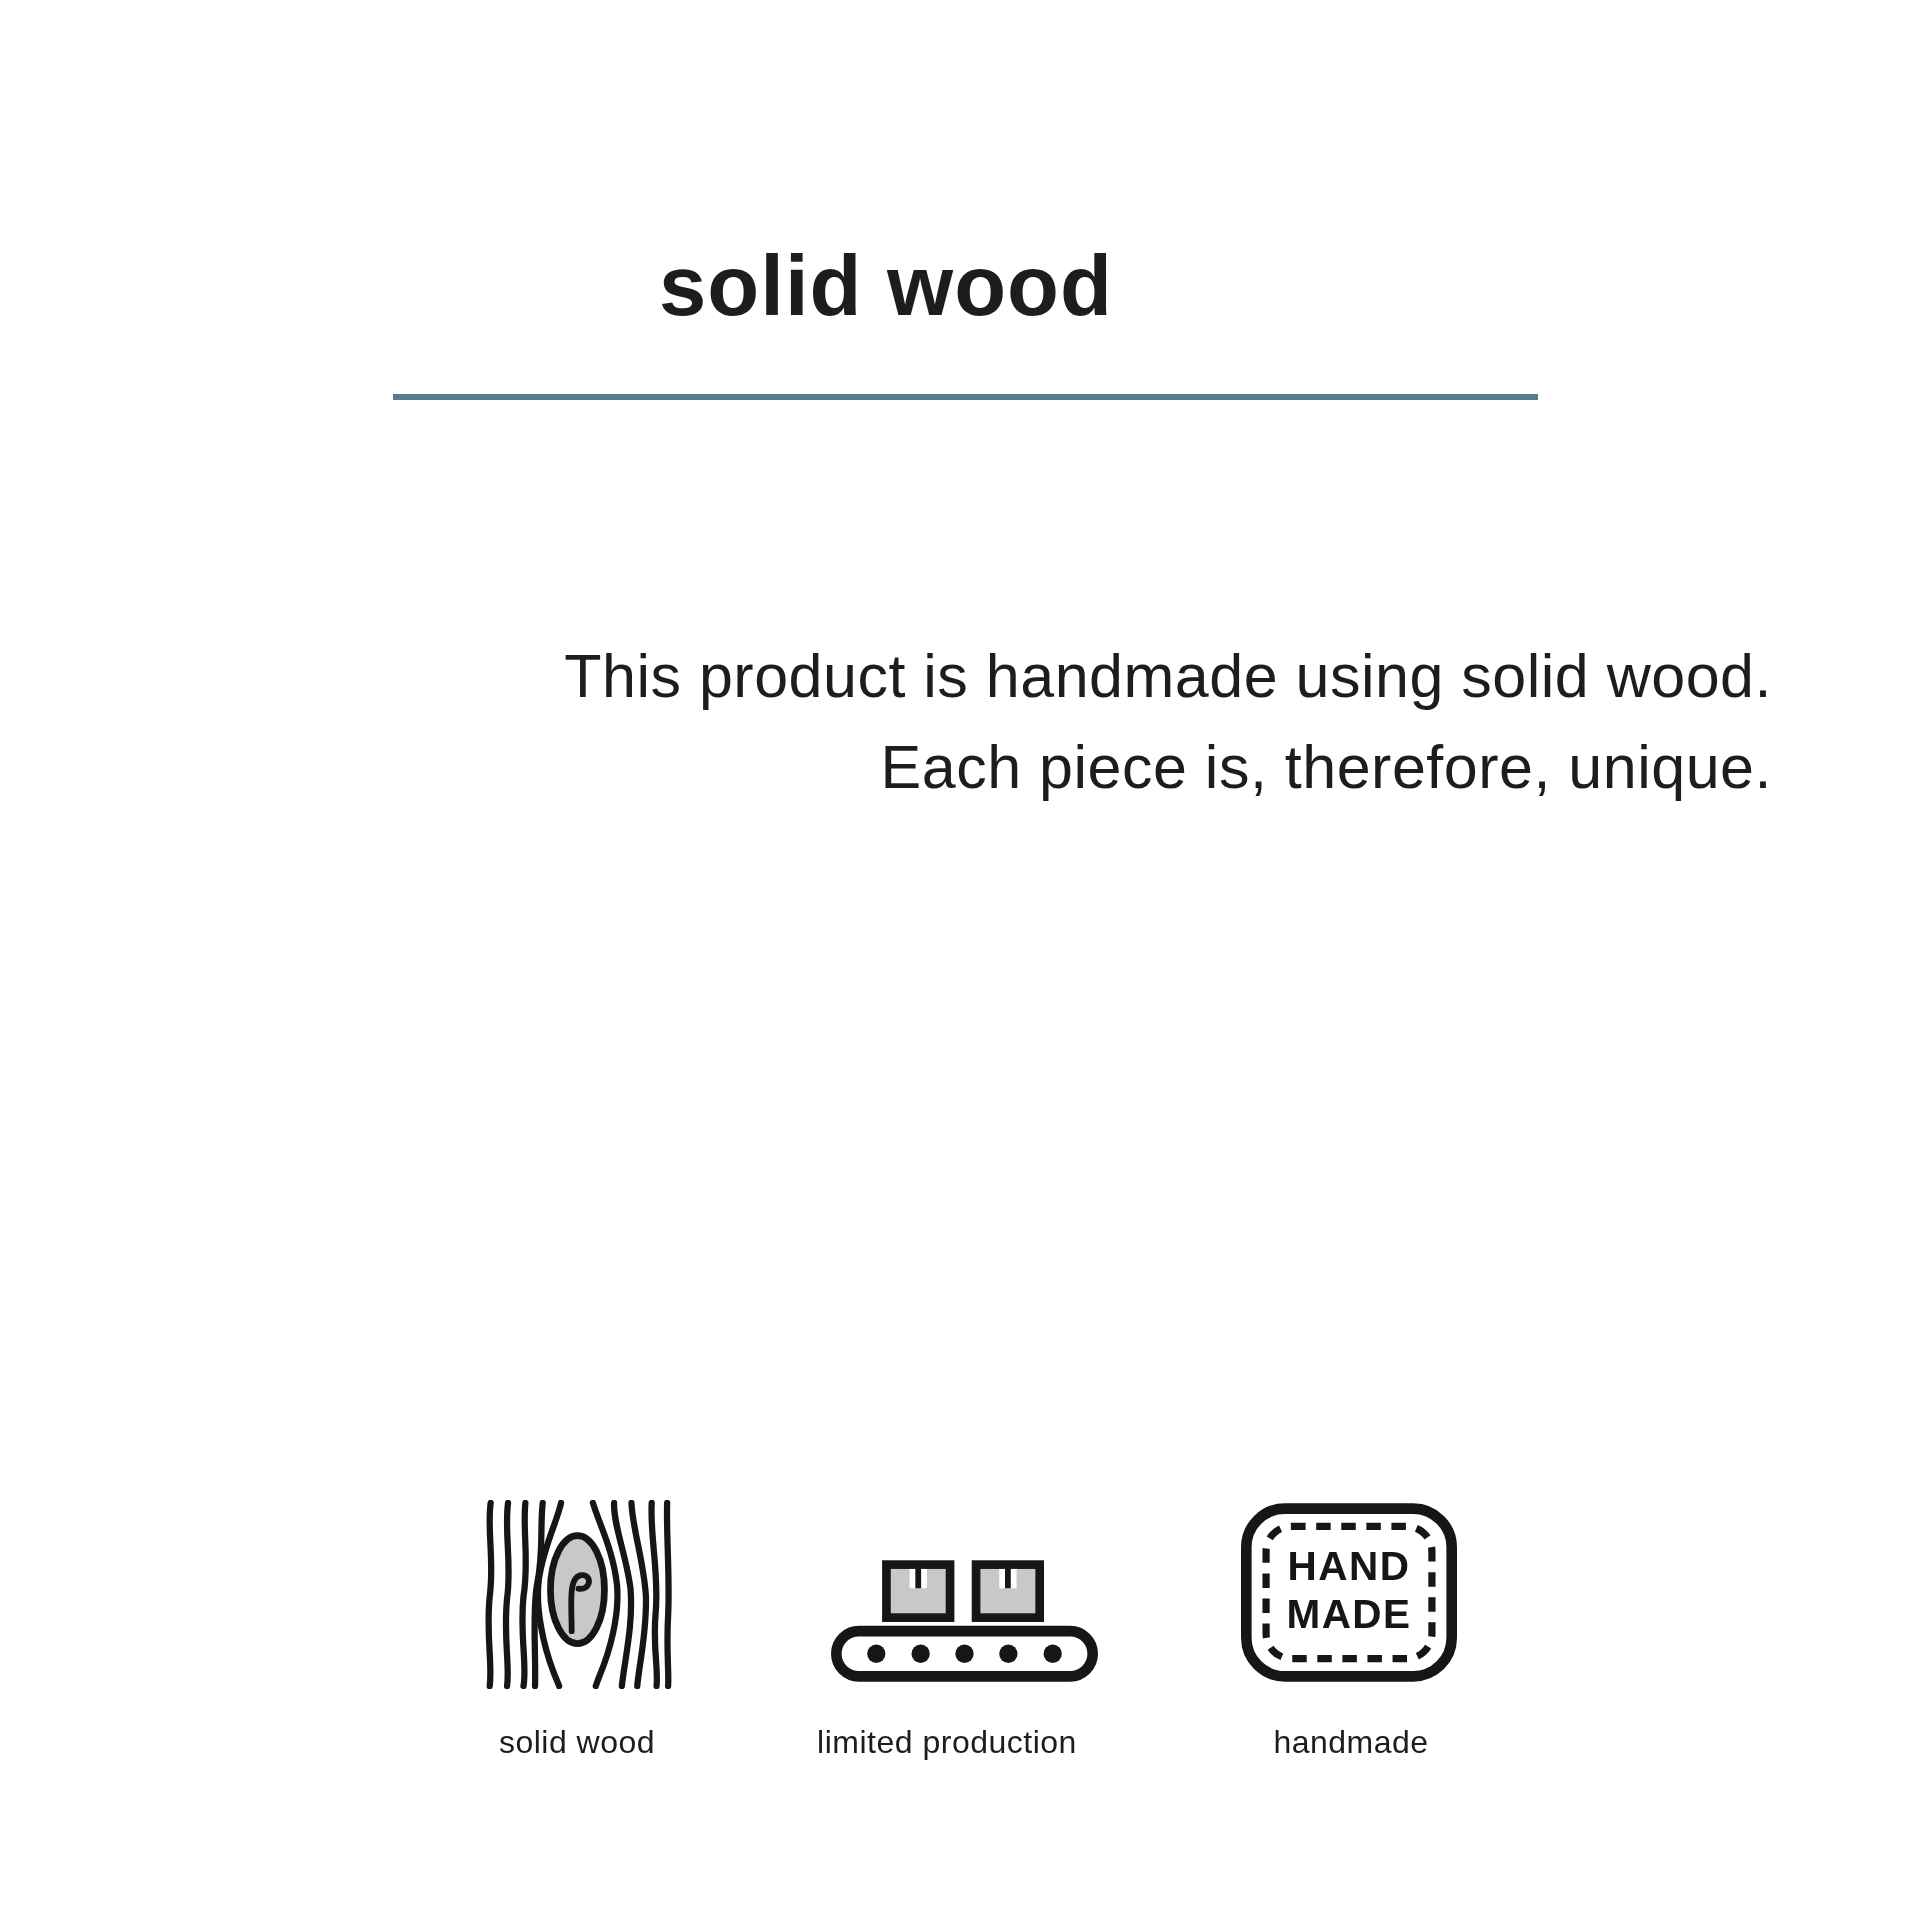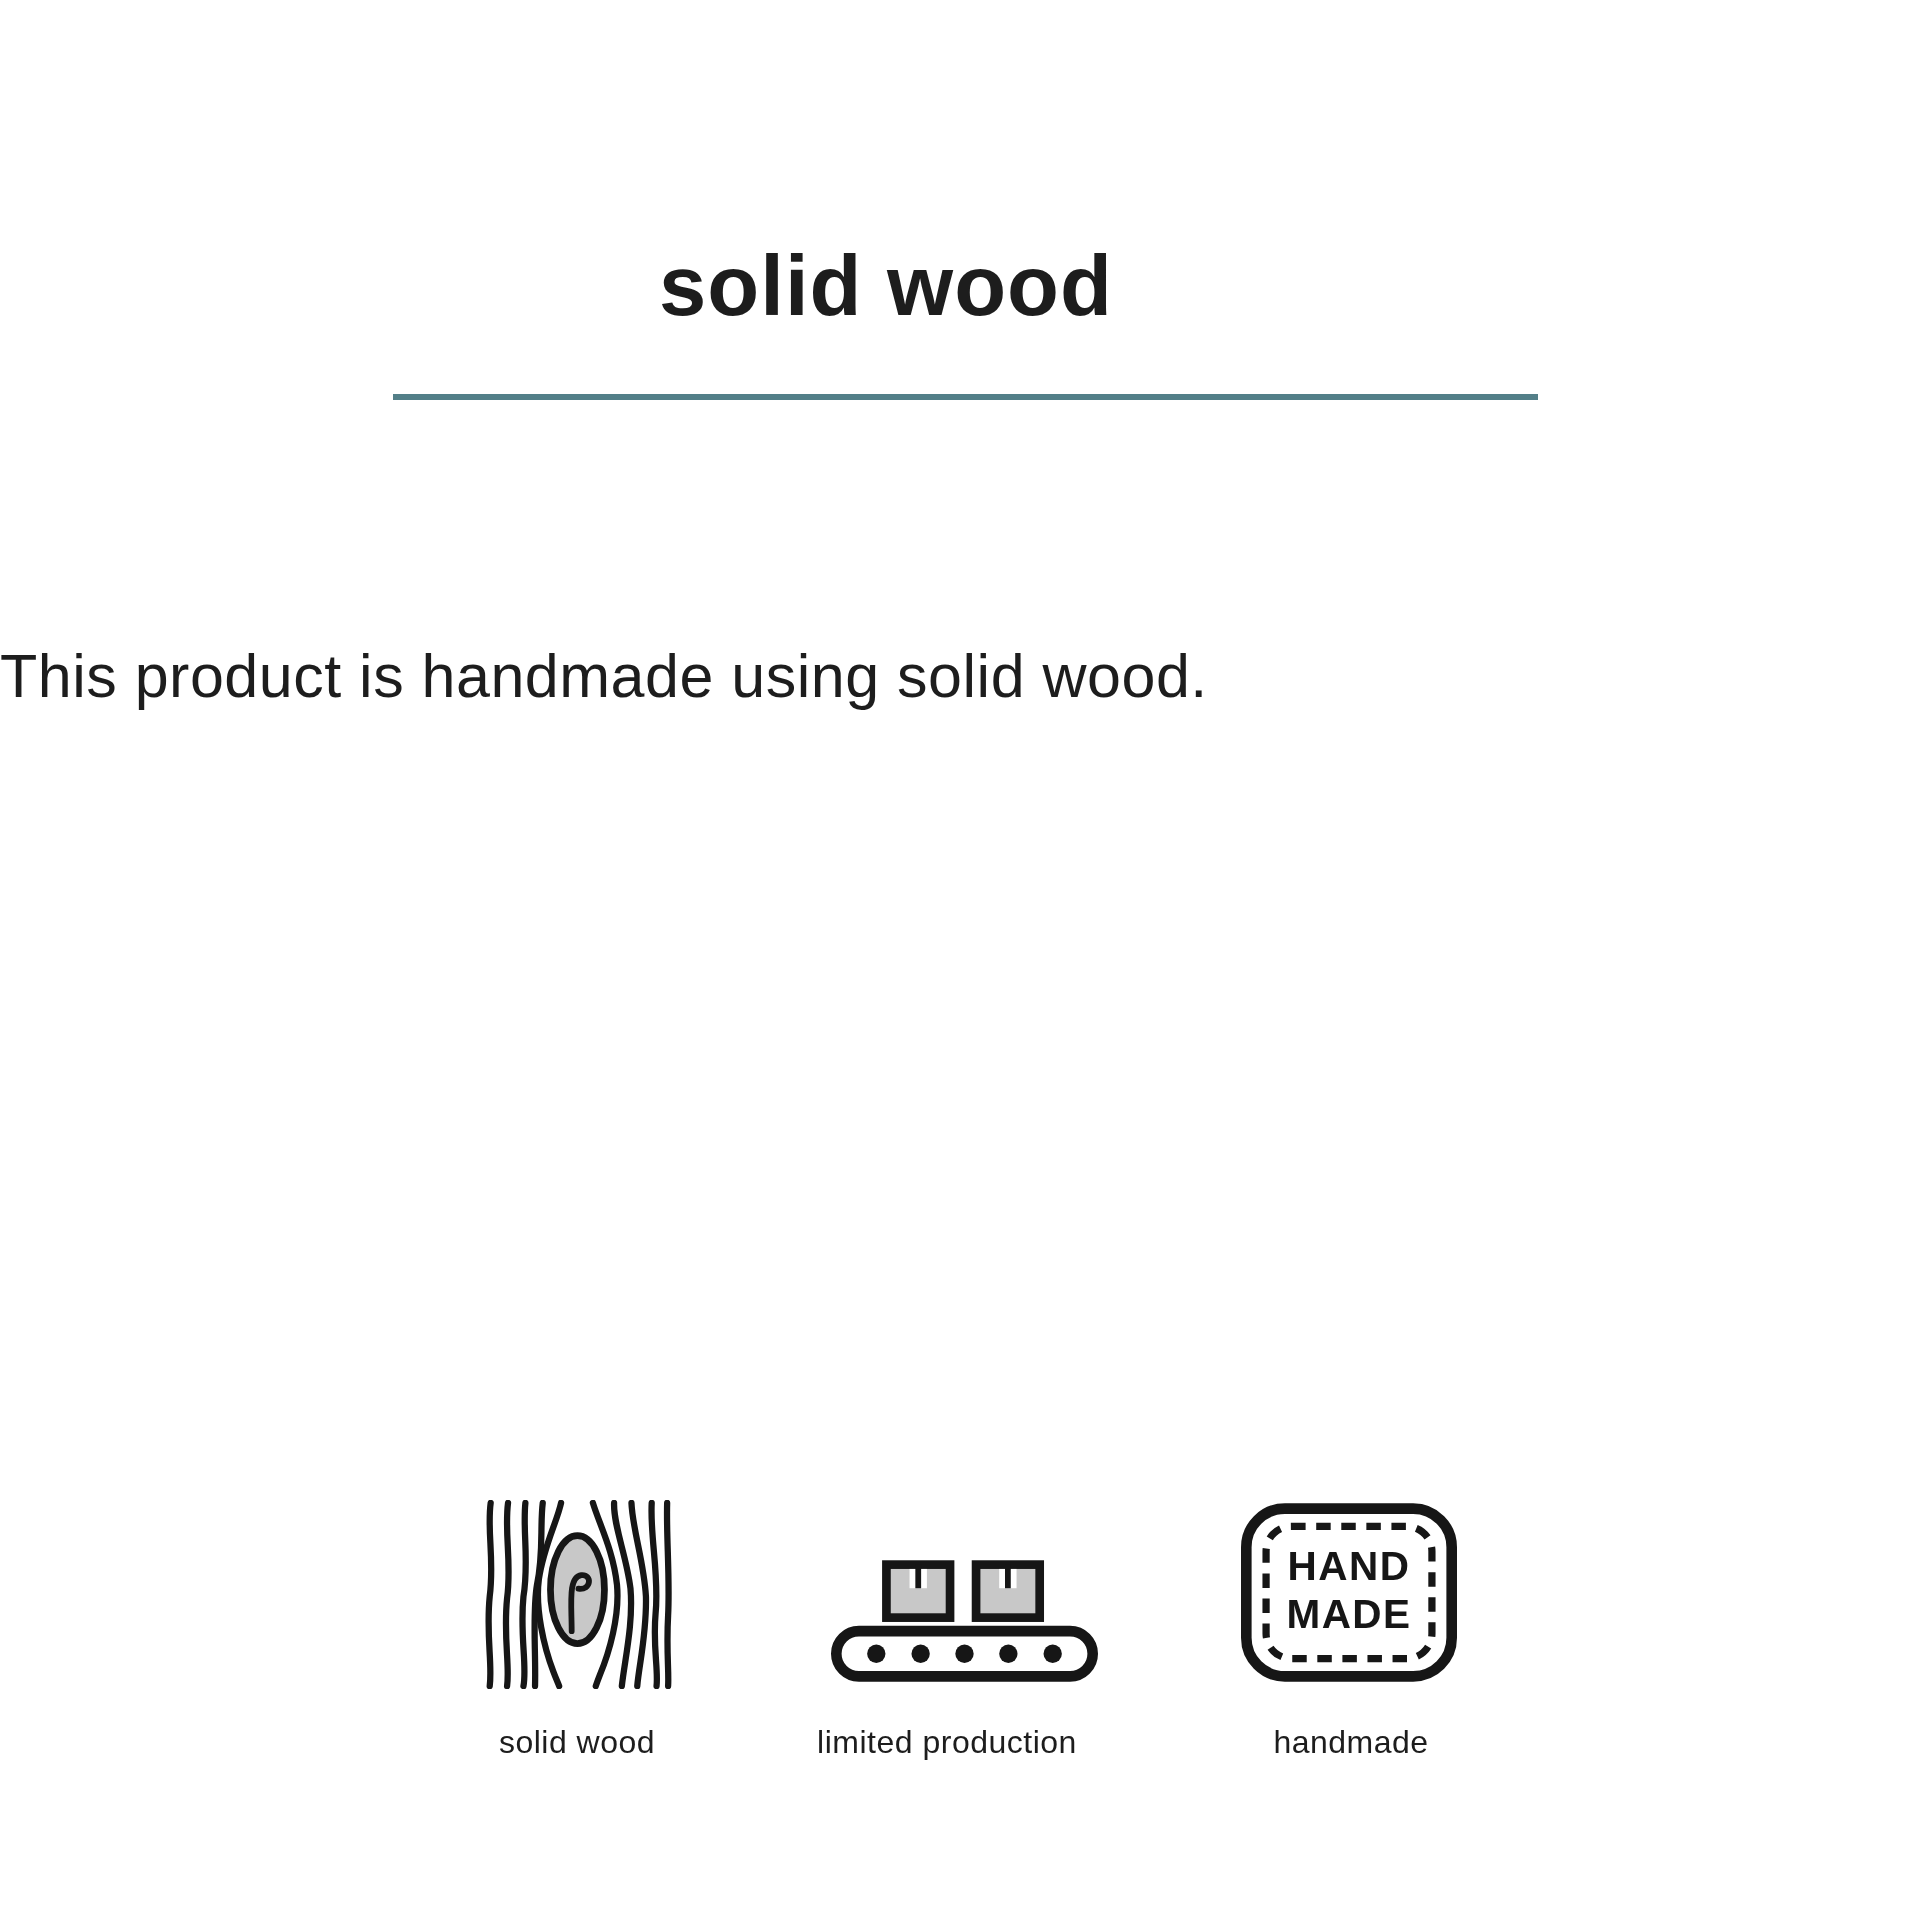--- a/index.html
+++ b/index.html
@@ -36,21 +36,21 @@
     left: 393px;
     width: 1145px;
     height: 5.8px;
     background: #537f88;
   }
   .description {
     position: absolute;
     top: 618px;
     left: 0;
     width: 100%;
-    text-align: left;
+    text-align: right;
     font-size: 61px;
     font-weight: 400;
     line-height: 91px;
     letter-spacing: 0.5px;
     color: #1d1d1d;
   }
   .feature-icon {
     position: absolute;
     display: block;
   }
@@ -81,20 +81,21 @@
 <body>
 
 <div class="page">
 
   <h1 class="title">solid wood</h1>
 
   <div class="divider"></div>
 
   <div class="description">
     <div>This product is handmade using solid wood.</div>
+    <div>Each piece is, therefore, unique.</div>
   </div>
 
   <svg class="feature-icon icon-wood" viewBox="0 0 200 196" fill="none" stroke="#161616" stroke-width="6.5" stroke-linecap="round">
     <path d="M11,3 C7,32 15,62 10,100 C6,140 13,170 10,193"></path>
     <path d="M29,3 C25,34 33,66 28,102 C24,142 31,172 28,193"></path>
     <path d="M47,3 C44,32 51,64 45,100 C41,140 49,172 45,193"></path>
     <path d="M65,3 C62,28 66,55 59,88 C54,118 58,158 57,193"></path>
     <path d="M84,3 C80,22 66,48 61,82 C57,112 66,152 76,178 C79,186 81,190 82,193"></path>
     <path d="M117,3 C124,26 138,52 142,88 C145,120 134,158 124,182 C122,187 121,190 120,193"></path>
     <path d="M139,3 C138,26 152,58 156,92 C159,128 150,166 147,193"></path>

